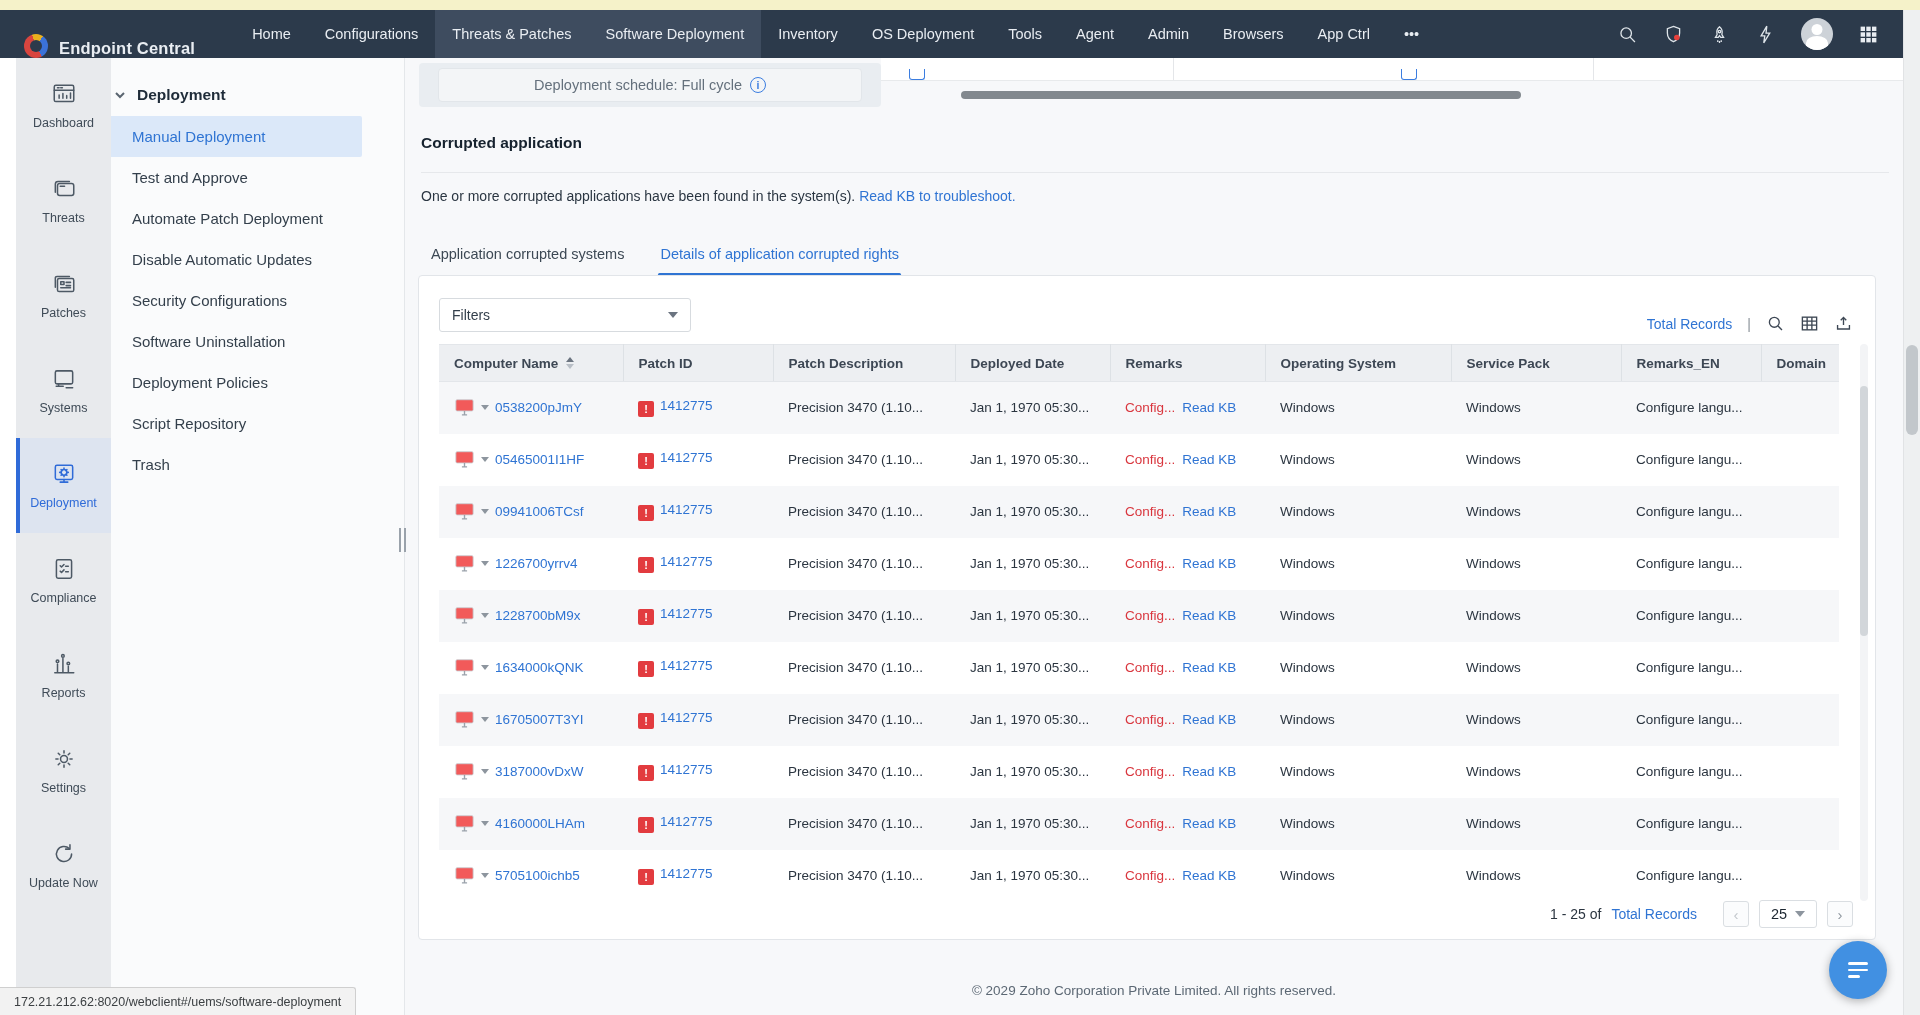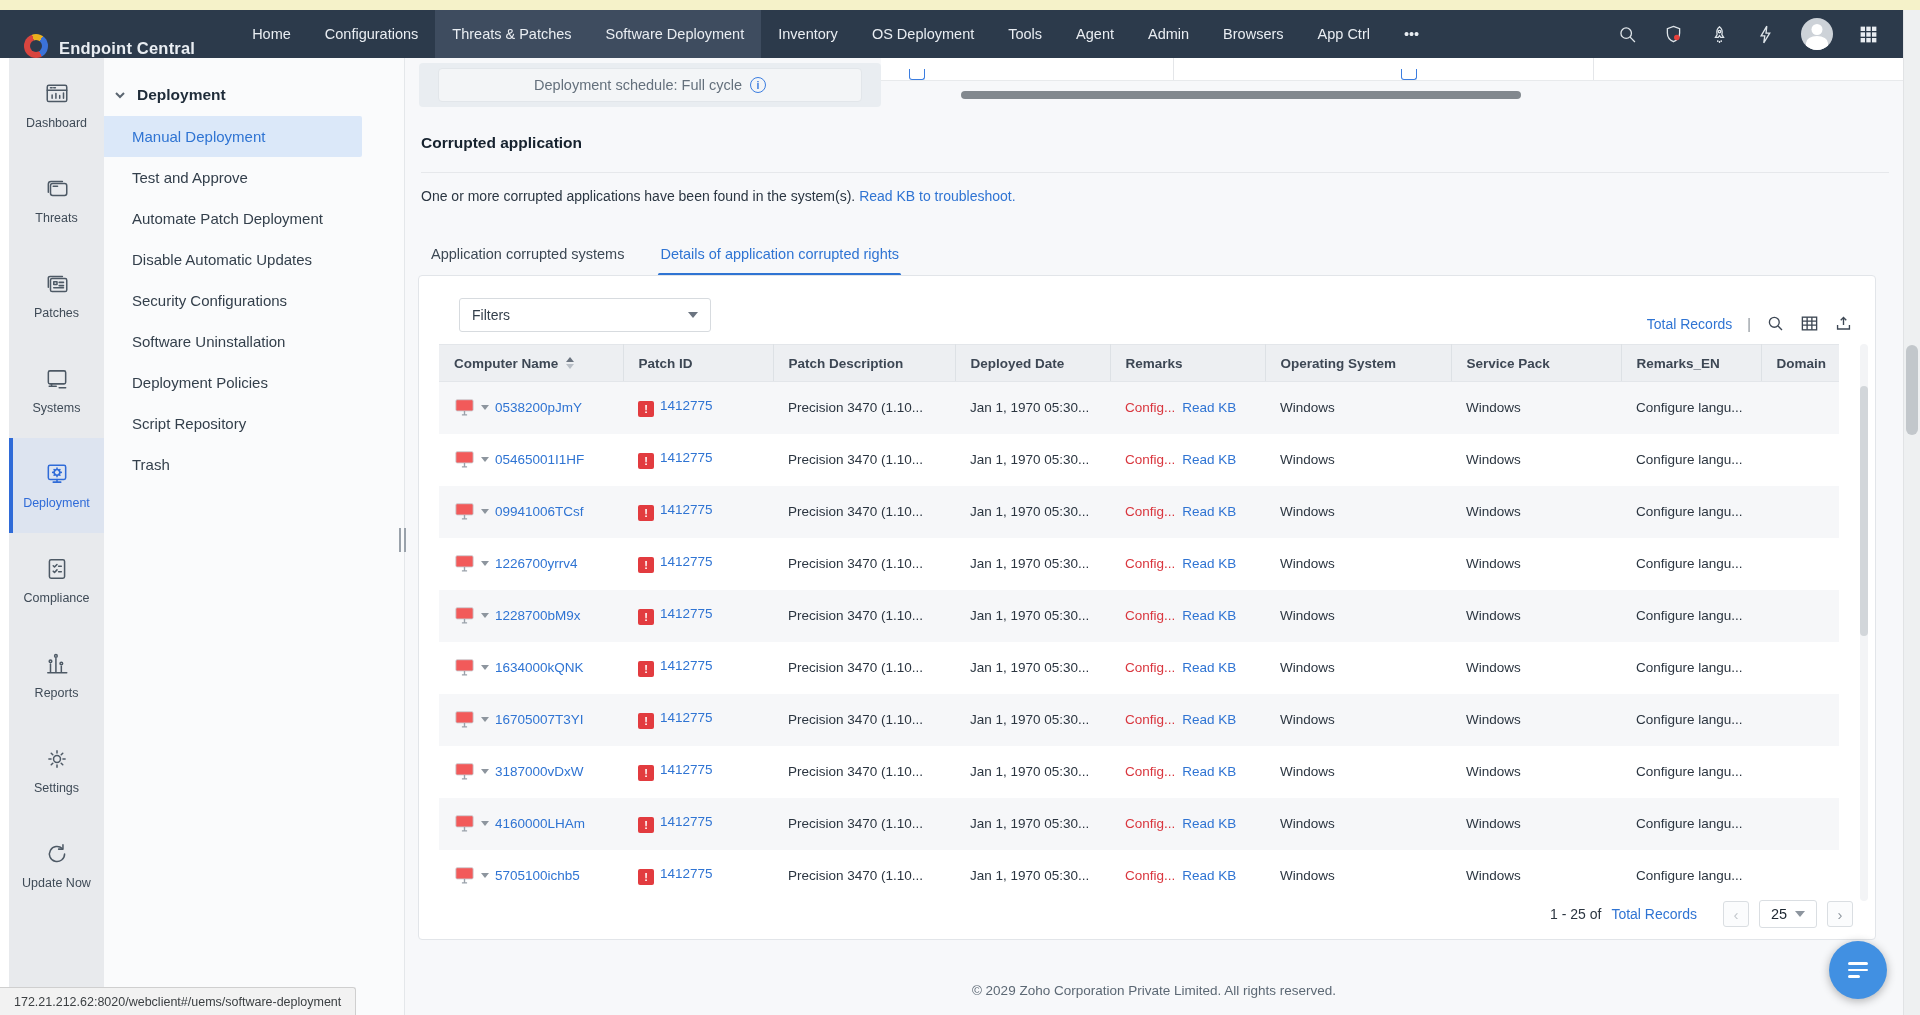--- a/index.html
+++ b/index.html
@@ -21,21 +21,21 @@
   .nav-items { display:flex; align-items:stretch; }
   .nav-item { display:flex; align-items:center; padding:0 17px; font-size:14.5px; white-space:nowrap; cursor:pointer; }
   .nav-item.highlight { background:#3e4c5f; }
   .nav-icons { margin-left:auto; display:flex; align-items:center; gap:25px; padding-right:24px; }
   .nav-icons svg { width:21px; height:21px; stroke:#dfe5ea; fill:none; stroke-width:1.5; cursor:pointer; }
   .avatar { width:32px; height:32px; border-radius:50%; background:#cdd2d8; position:relative; overflow:hidden; cursor:pointer; }
   .avatar::before { content:""; position:absolute; top:6px; left:50%; transform:translateX(-50%); width:11px; height:11px; border-radius:50%; background:#fff; }
   .avatar::after { content:""; position:absolute; top:18px; left:50%; transform:translateX(-50%); width:22px; height:14px; border-radius:50% 50% 0 0; background:#fff; }
 
   
-  .rail { position:absolute; top:58px; left:9px; bottom:0; width:95px; background:#e8eaed; z-index:10; }
+  .rail { position:absolute; top:58px; left:16px; bottom:0; width:95px; background:#e8eaed; z-index:10; }
   .rail-item { height:95px; display:flex; flex-direction:column; align-items:center; justify-content:center; gap:9px; font-size:12.5px; color:#3f4b57; position:relative; cursor:pointer; }
   .rail-item svg { width:26px; height:26px; stroke:#4d5965; fill:none; stroke-width:1.4; stroke-linecap:round; stroke-linejoin:round; }
   .rail-item.active { background:#dde4f0; color:#2f6bd8; }
   .rail-item.active::before { content:""; position:absolute; left:0; top:0; bottom:0; width:4px; background:#2f6bd8; }
   .rail-item.active svg { stroke:#2f6bd8; }
 
   
   .sidebar { position:absolute; top:58px; left:95px; width:310px; bottom:0; background:#fafbfc; border-right:1px solid #e4e7ea; padding-top:18px; z-index:5; }
   .side-header { display:flex; align-items:center; gap:11px; padding:10px 0 12px 19px; font-weight:bold; font-size:15.5px; color:#1f2c39; cursor:pointer; }
   .side-header svg { width:12px; height:12px; stroke:#5a6570; stroke-width:2; fill:none; }
@@ -60,21 +60,21 @@
   .alert-line { position:absolute; left:16px; top:130px; font-size:14px; color:#2b3642; }
   a.link { color:#2f74d3; text-decoration:none; cursor:pointer; }
 
   .tabs { position:absolute; left:24px; top:182px; display:flex; gap:32px; font-size:14.5px; }
   .tab { padding:6px 2px 14px; color:#3c4854; position:relative; cursor:pointer; white-space:nowrap; }
   .tab.active { color:#2f74d3; }
   .tab.active::after { content:""; position:absolute; left:0; right:0; bottom:0; height:3px; background:#2f74d3; border-radius:2px; }
 
   .card { position:absolute; left:13px; right:27px; top:217px; height:665px; background:#fff; border:1px solid #e2e5e9; border-radius:4px; }
 
-  .filters { position:absolute; left:20px; top:22px; width:252px; height:33px; border:1px solid #d7dbdf; border-radius:3px; background:#fff; display:flex; align-items:center; padding:16px 12px; font-size:14px; color:#333f4b; cursor:pointer;margin-left:20px; }
+  .filters { position:absolute; left:20px; top:22px; width:252px; height:33px; border:1px solid #d7dbdf; border-radius:3px; background:#fff; display:flex; align-items:center; padding:16px 12px; font-size:14px; color:#333f4b; cursor:pointer; }
   .caret-down { width:0; height:0; border-left:5px solid transparent; border-right:5px solid transparent; border-top:6px solid #6b7480; margin-left:auto; }
 
   .records-bar { position:absolute; right:22px; top:38px; display:flex; align-items:center; gap:15px; font-size:14px; }
   .records-bar .sep { color:#8b939b; }
   .records-bar svg { width:19px; height:19px; stroke:#3d4754; fill:none; stroke-width:1.7; cursor:pointer; }
 
   table.grid { position:absolute; left:20px; top:68px; width:1400px; border-collapse:collapse; table-layout:fixed; font-size:13.5px; color:#2b3540; }
   table.grid th { height:37px; background:#edeff2; font-weight:bold; color:#3d4754; text-align:left; padding:0 8px 0 15px; border-top:1px solid #e3e6ea; border-bottom:1px solid #e3e6ea; border-right:1px solid #dde1e5; white-space:nowrap; overflow:hidden; cursor:pointer; }
   table.grid th:last-child { border-right:none; }
   table.grid td { height:52px; padding:0 8px 0 15px; white-space:nowrap; overflow:hidden; }

